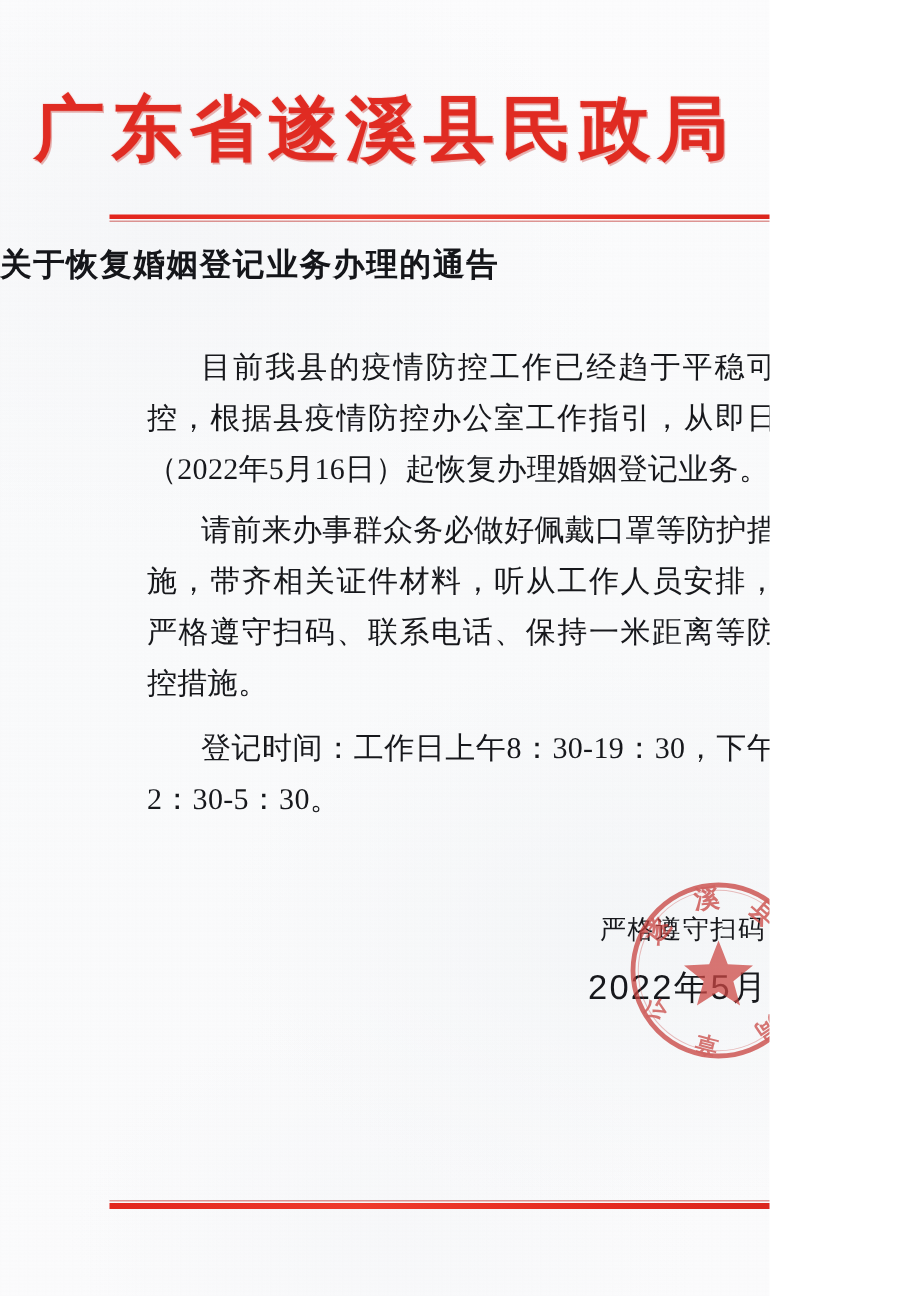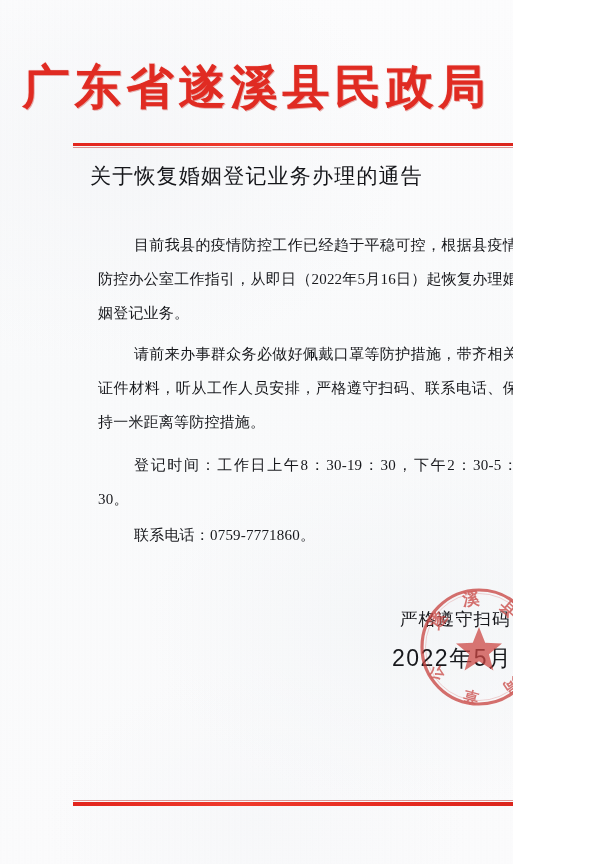--- a/index.html
+++ b/index.html
@@ -84,38 +84,37 @@
     left: 0; right: 0;
     height: 1px;
     background: rgba(197,64,60,0.55);
   }
 
   .doc-title {
     position: absolute;
     left: 0;
     right: 0;
     top: 162px;
-    text-align: center;
     font-family: "Liberation Serif", "DejaVu Serif", serif;
     font-size: 21px;
-    font-weight: normal;
+    font-weight: bold;
     letter-spacing: 1.2px;
     color: #15161a;
   }
 
   .body-block {
     position: absolute;
     left: 98px;
     top: 228px;
     width: 420px;
   }
 
   .para {
     font-family: "Liberation Serif", "DejaVu Serif", serif;
-    font-size: 15px;
+    font-size: 20px;
     line-height: 34px;
     color: #17181c;
     text-align: justify;
     text-justify: inter-ideograph;
     letter-spacing: 0.2px;
     margin: 0 0 6px 0;
     text-indent: 36px;
   }
   .para.tight { margin-bottom: 2px; }
   .para.gap-a { margin-bottom: 7px; }
@@ -172,21 +171,20 @@
     <div class="rule-thick" style="top:0;"></div>
     <div class="rule-thin" style="top:4px;"></div>
   </div>
 
   <div class="doc-title">关于恢复婚姻登记业务办理的通告</div>
 
   <div class="body-block">
     <p class="para gap-a">目前我县的疫情防控工作已经趋于平稳可控，根据县疫情防控办公室工作指引，从即日（2022年5月16日）起恢复办理婚姻登记业务。</p>
     <p class="para gap-b">请前来办事群众务必做好佩戴口罩等防护措施，带齐相关证件材料，听从工作人员安排，严格遵守扫码、联系电话、保持一米距离等防控措施。</p>
     <p class="para tight">登记时间：工作日上午8：30-19：30，下午2：30-5：30。</p>
-    <p class="para">联系电话：0759-7771860。</p>
   </div>
 
   <div class="sign-block">
     <div class="sign-org">严格遵守扫码</div>
     <div class="sign-date">2022年5月16日</div>
   </div>
 
   <div class="seal">
     <svg viewBox="0 0 122 122" xmlns="http://www.w3.org/2000/svg">
       <defs>

